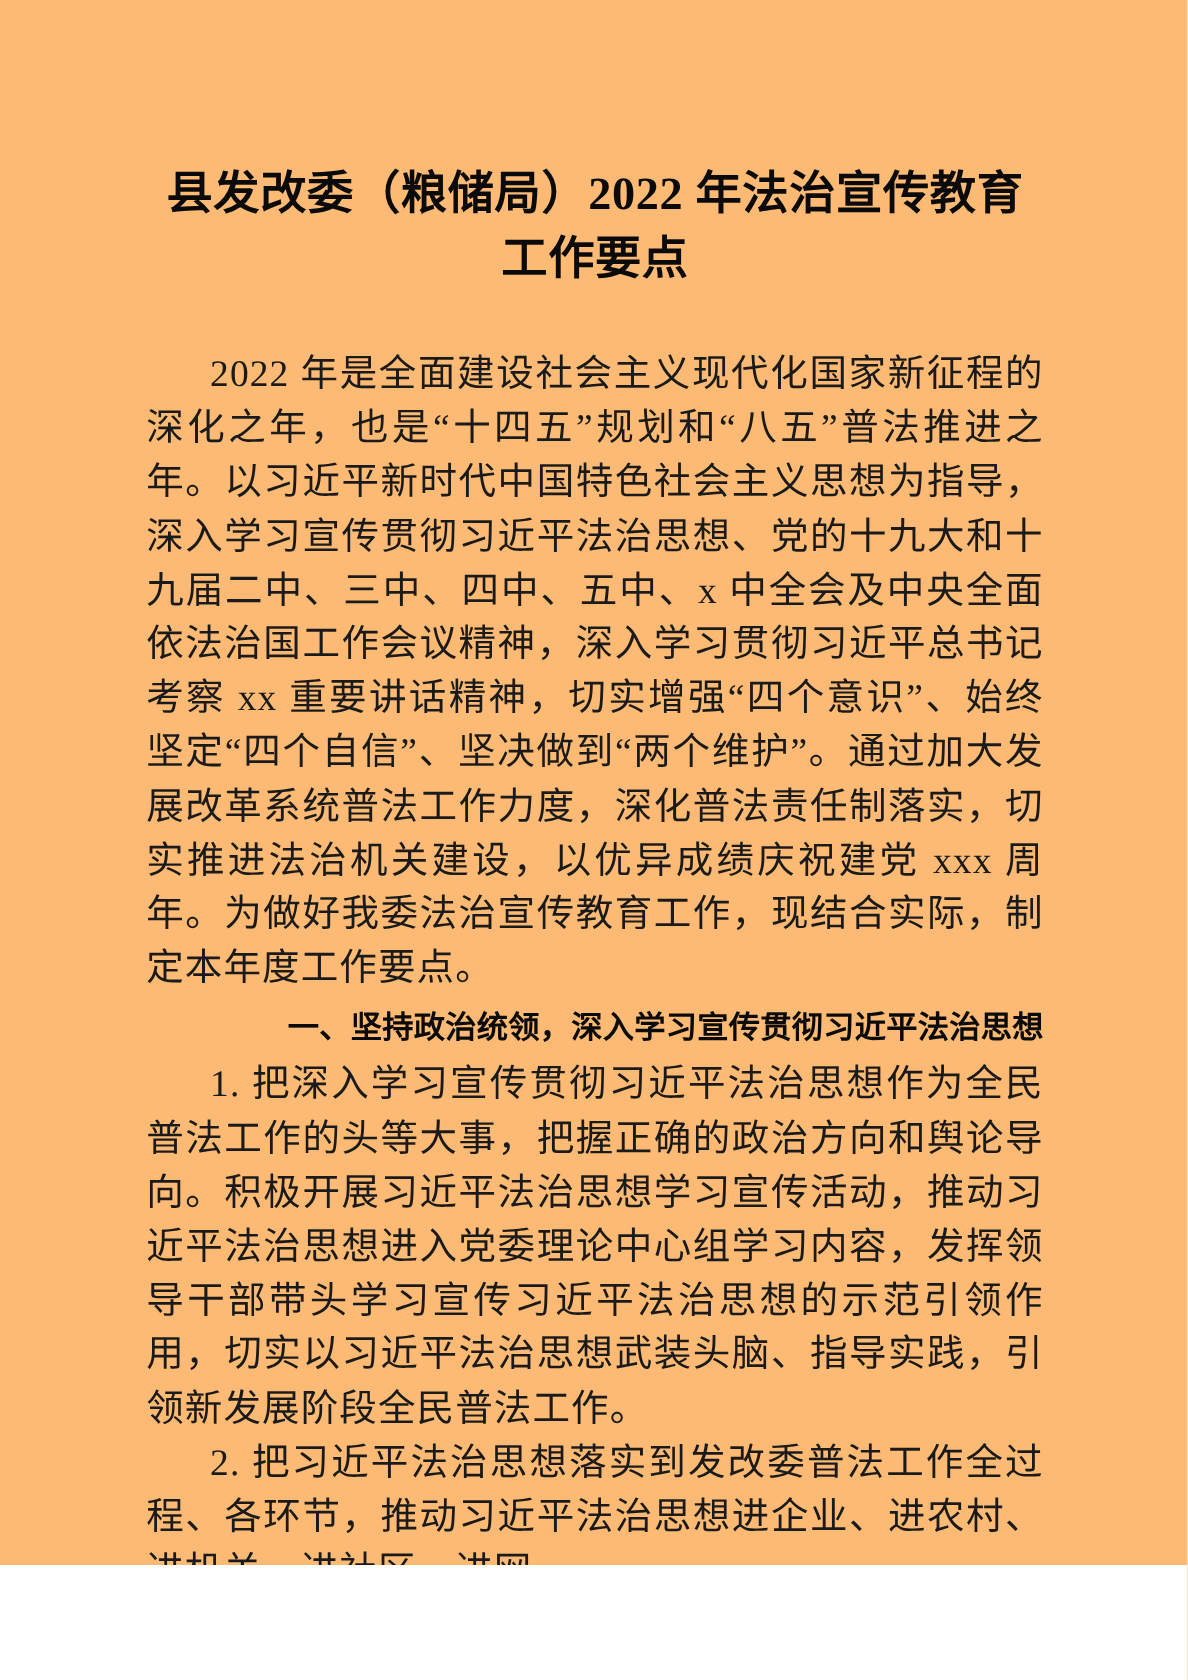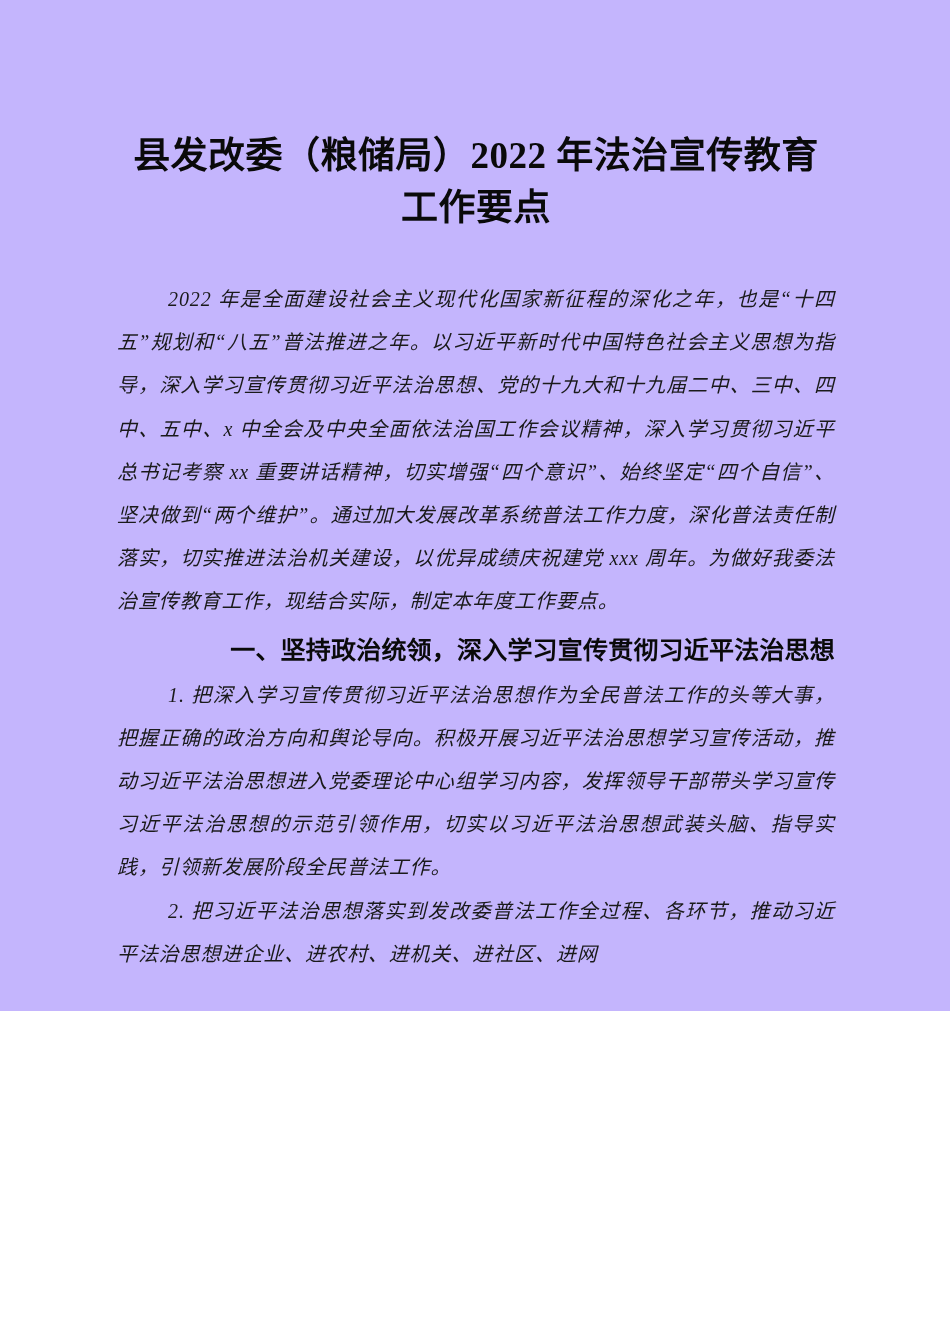--- a/index.html
+++ b/index.html
@@ -5,23 +5,23 @@
 <style>
   html, body {
     margin: 0;
     padding: 0;
     background: #ffffff;
   }
 
   .page {
     position: relative;
     width: 950px;
-    height: 1011px;
+    height: 1252px;
     margin: 0 auto;
-    background: #c4b5fd;
+    background: #fdba74;
     overflow: hidden;
     box-sizing: border-box;
     font-family: "Liberation Serif", "DejaVu Serif", serif;
     color: #000000;
   }
 
   .content {
     position: absolute;
     left: 117px;
     top: 0;
@@ -54,29 +54,28 @@
     text-indent: 50px;
     letter-spacing: 0.2px;
     color: #0a0a0a;
   }
 
   
   .body-para {
     margin: 0;
     padding: 0;
     font-family: "Liberation Serif", "DejaVu Serif", serif;
-    font-size: 20px;
+    font-size: 30px;
     line-height: 43.2px;
     text-align: justify;
     text-justify: inter-ideograph;
     text-indent: 51px;
     letter-spacing: 0.9px;
     color: #1a1a1a;
     word-break: break-all;
-    font-style: italic;
   }
 
   .spacer-title-body {
     height: 44px;
   }
 
   .spacer-before-heading {
     height: 4px;
   }
 

